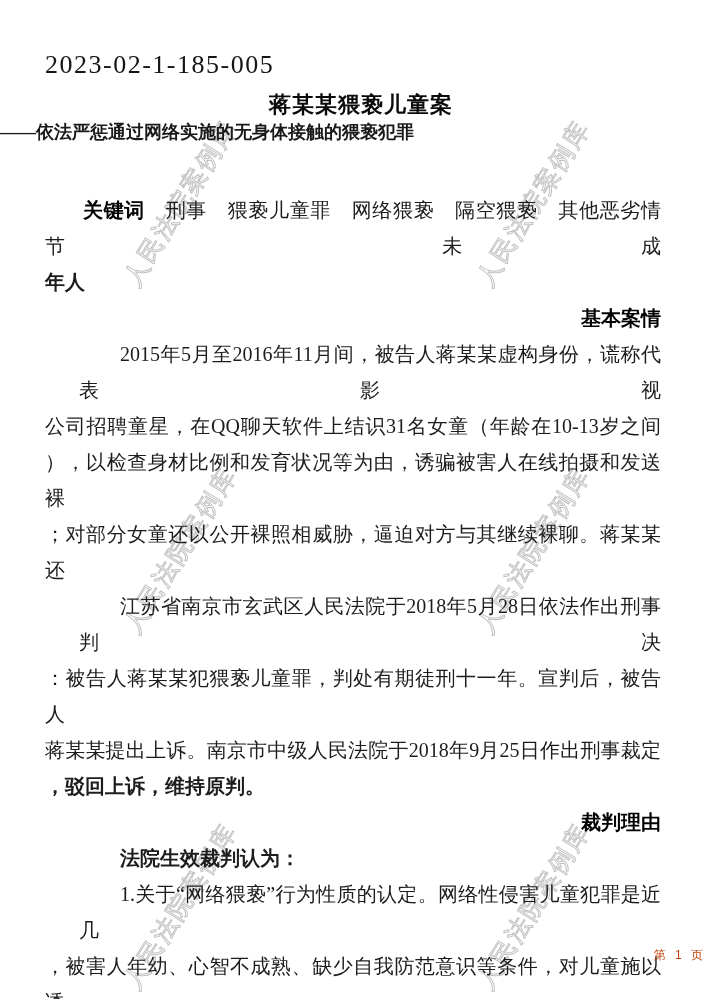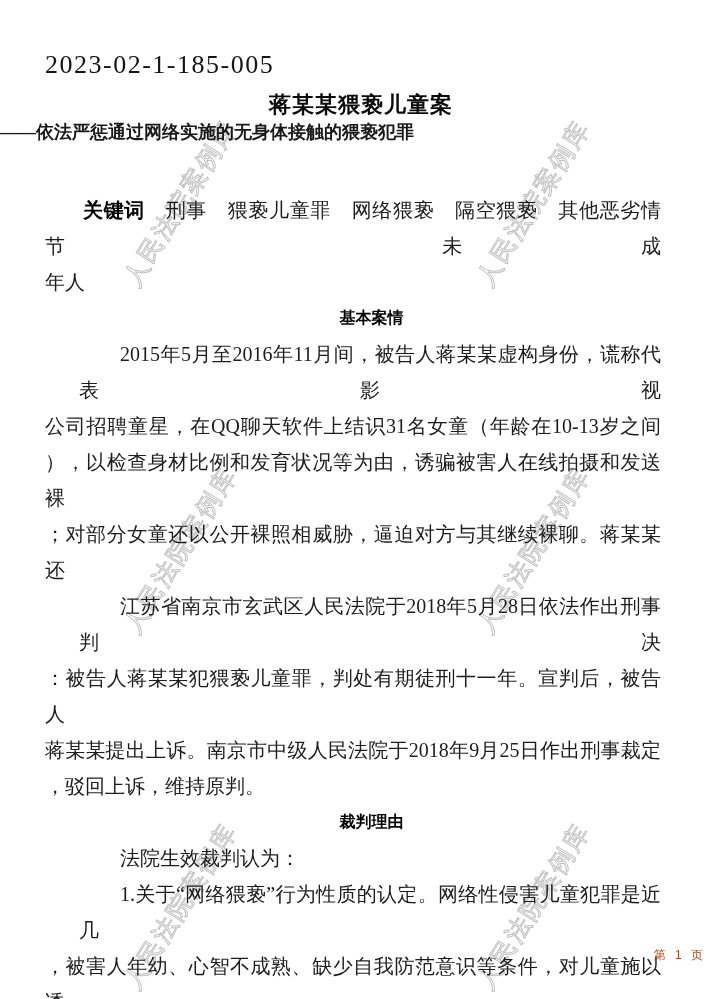--- a/index.html
+++ b/index.html
@@ -31,28 +31,28 @@
   }
   .subtitle {
     position:absolute; left:0; top:120px; width:100%;
     text-align:left; font-size:18px; font-weight:600; color:#1a1a1a;
   }
   .body-flow {
     position:absolute; left:45px; top:192px; width:616px;
     font-size:20px; line-height:36px;
   }
   .tline { text-align:justify; text-align-last:justify; }
-  .tlast { text-align-last:left; }
+  .tlast { text-align-last:left;font-weight:bold; }
   .tindent { text-indent:41px;margin-left:34px; }
   .kw { text-indent:38px; }
   .hd, .hline {
     font-family:"Liberation Sans", sans-serif;
     font-weight:bold; color:#000000;
   }
-  .hline { font-size:16px; text-indent:37px; text-align:center; }
+  .hline { font-size:20px; text-indent:37px; text-align:right; }
   .footer {
     position:absolute; left:0; top:947px; width:100%;
     text-align:right; font-size:12px; letter-spacing:3px;
     font-family:"Liberation Sans", sans-serif; color:#c2410c;
   }
 </style>
 </head>
 <body>
 
 <div class="page">

